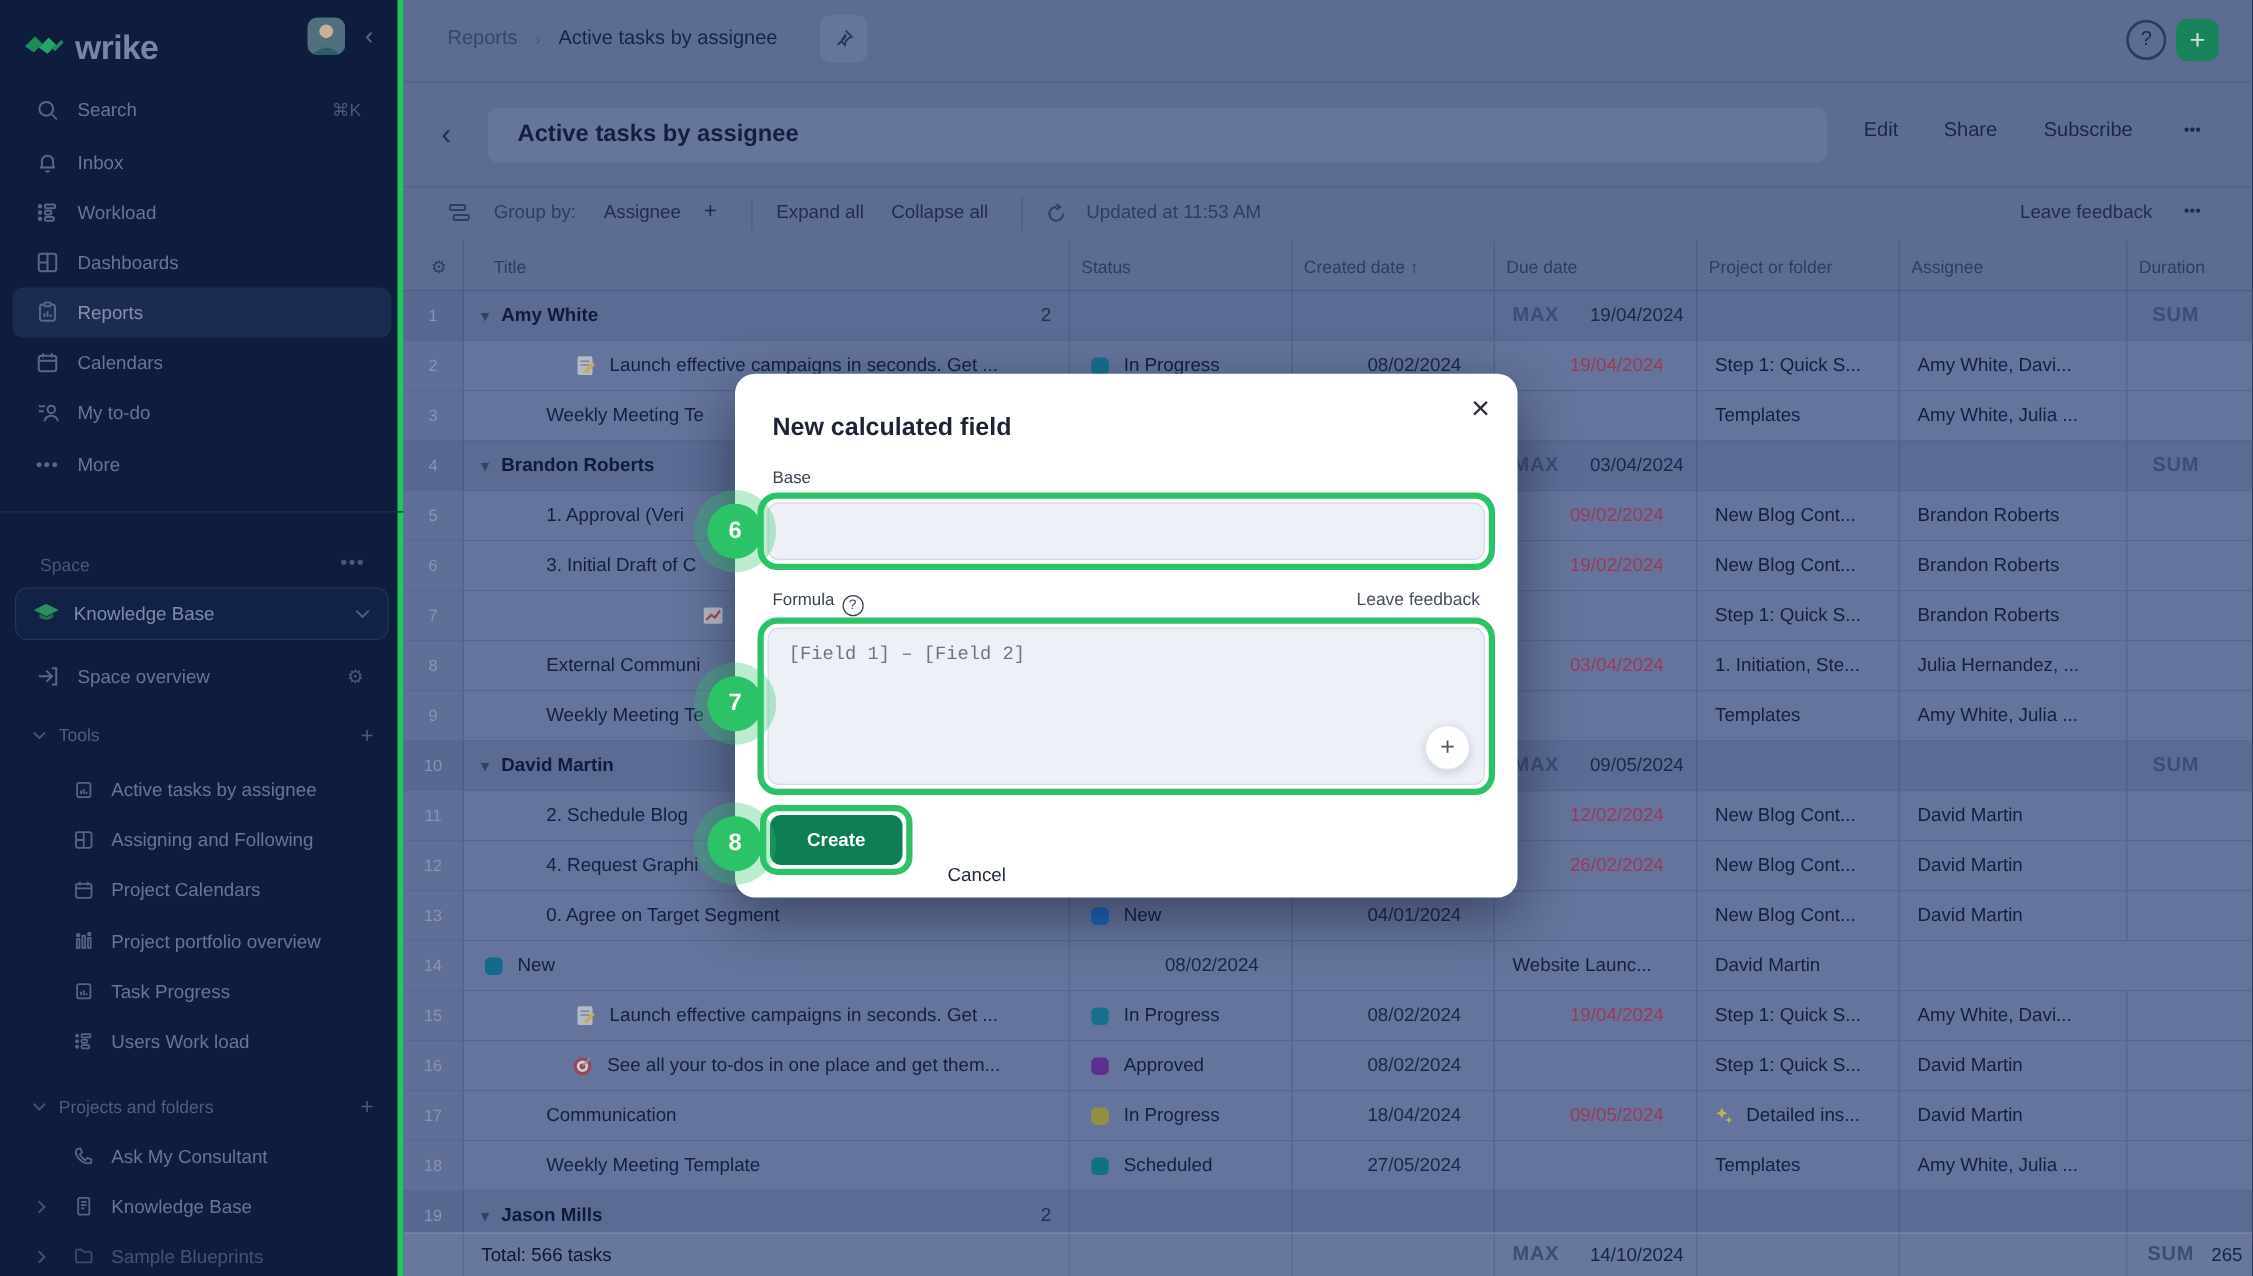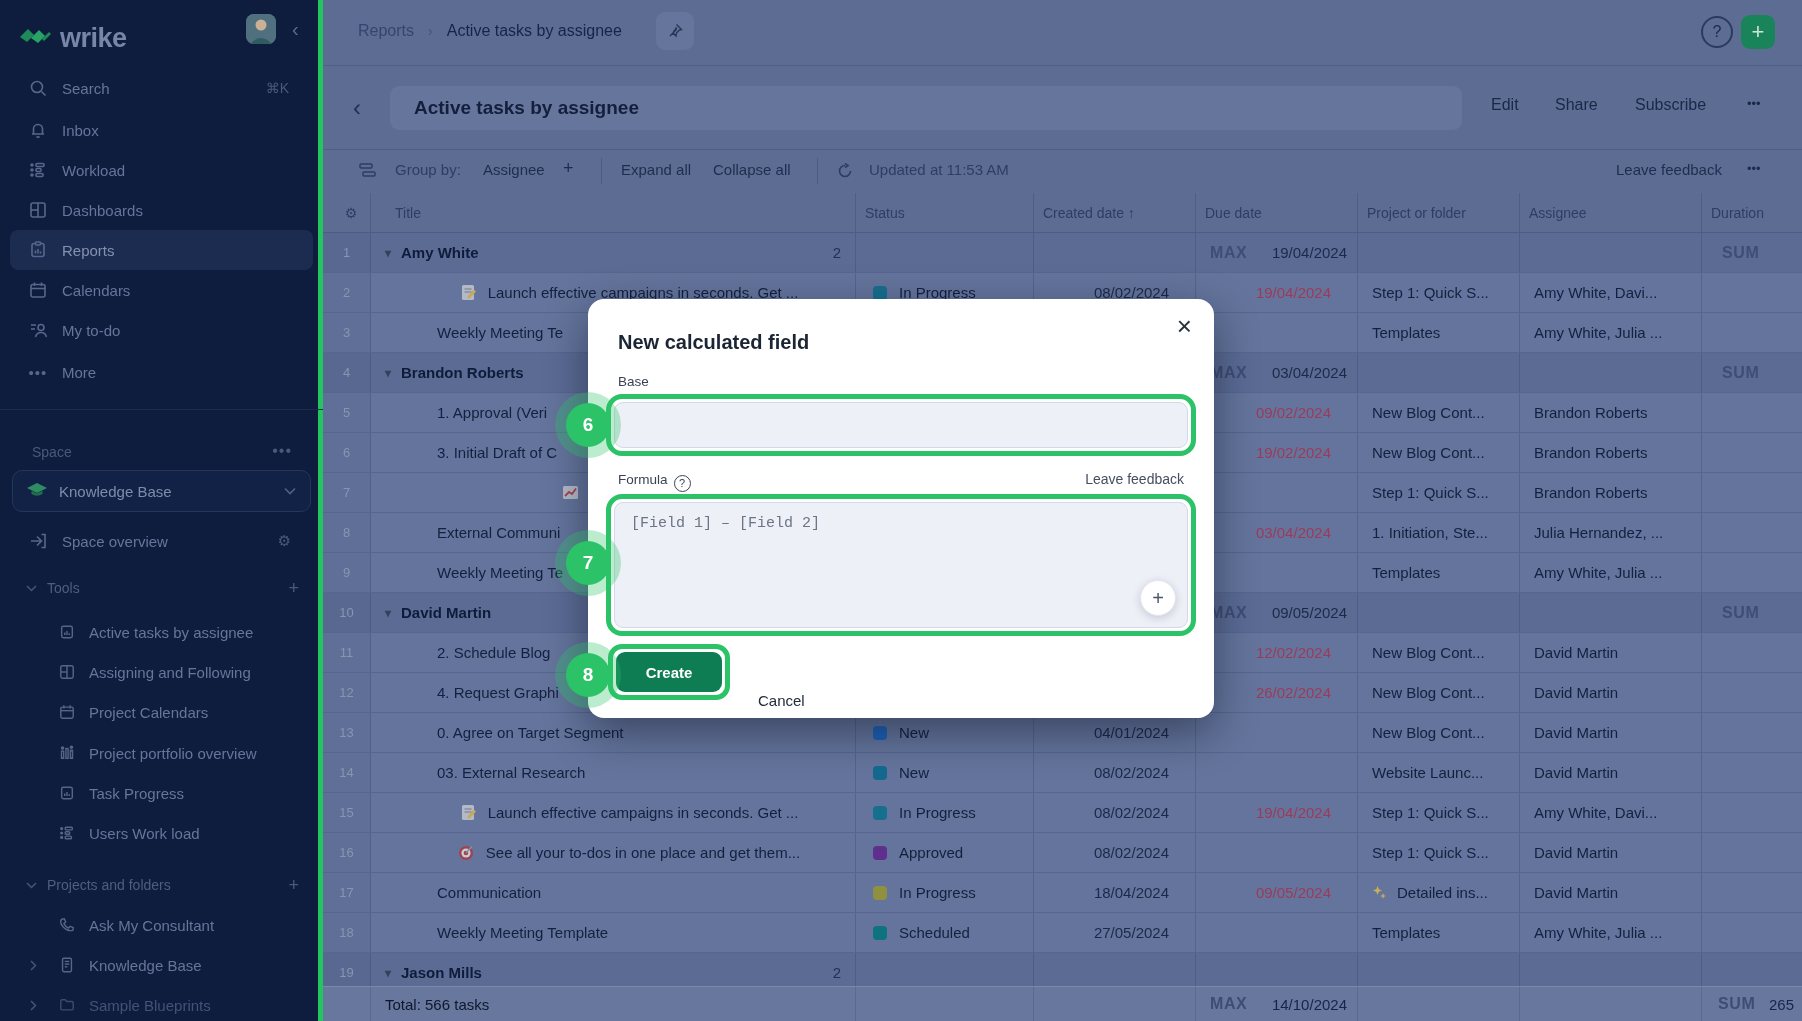--- a/index.html
+++ b/index.html
@@ -635,21 +635,20 @@
           </div>
         <div class="td datecell">04/01/2024</div>
         <div class="td datecell"></div>
         <div class="td projcell">New Blog Cont...</div>
         <div class="td asgcell">David Martin</div>
         <div class="td durcell"></div>
       </div>
 
       <div class="tr">
         <div class="td num">14</div>
-        <div class="td title-cell">03. External Research</div>
         <div class="td">
             <span class="sq steel"></span>
             <span>New</span>
           </div>
         <div class="td datecell">08/02/2024</div>
         <div class="td datecell"></div>
         <div class="td projcell">Website Launc...</div>
         <div class="td asgcell">David Martin</div>
         <div class="td durcell"></div>
       </div>

